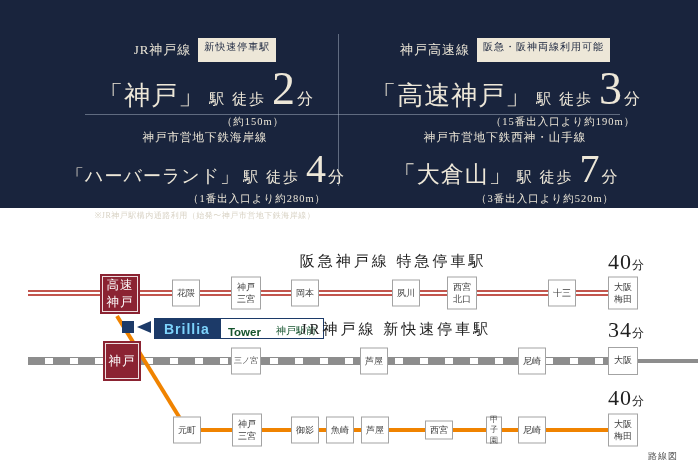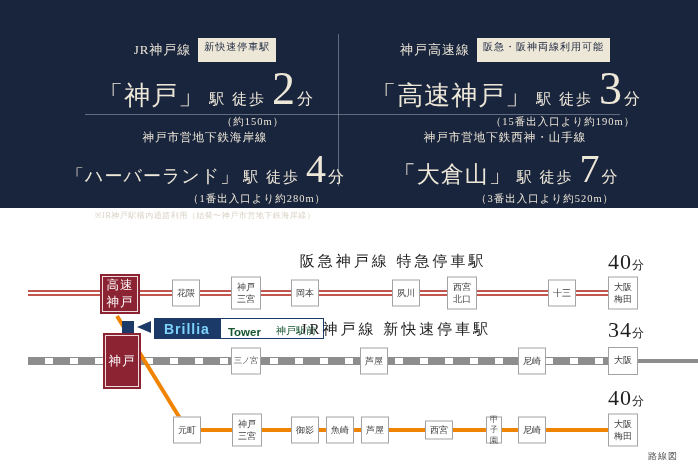--- a/index.html
+++ b/index.html
@@ -156,21 +156,21 @@
     <span class="n">40</span><span class="u">分</span>
   </div>
   <div class="time" style="left:608px; top:317px;">
     <span class="n">34</span><span class="u">分</span>
   </div>
   <div class="time" style="left:608px; top:385px;">
     <span class="n">40</span><span class="u">分</span>
   </div>
 
   <div class="origin" style="left:120px; top:294px; width:40px; height:40px;">高速神戸</div>
-  <div class="origin" style="left:122px; top:361px; width:38px; height:56px;">神戸</div>
+  <div class="origin" style="left:122px; top:361px; width:38px; height:40px;">神戸</div>
 
   <div class="st" style="left:186px; top:293px; width:28px; height:27px;">花隈</div>
   <div class="st" style="left:246px; top:293px; width:30px; height:33px;">神戸三宮</div>
   <div class="st" style="left:305px; top:293px; width:28px; height:27px;">岡本</div>
   <div class="st" style="left:406px; top:293px; width:28px; height:27px;">夙川</div>
   <div class="st" style="left:462px; top:293px; width:30px; height:33px;">西宮北口</div>
   <div class="st" style="left:562px; top:293px; width:28px; height:27px;">十三</div>
   <div class="st" style="left:623px; top:293px; width:30px; height:33px;">大阪梅田</div>
 
   <div class="st small" style="left:246px; top:361px; width:30px; height:27px;">三ノ宮</div>

